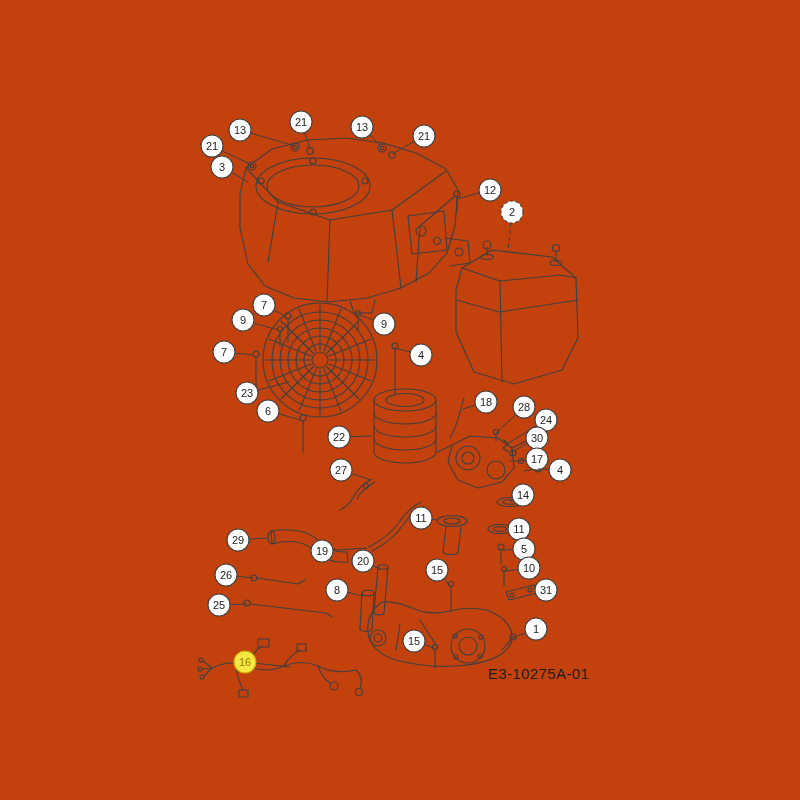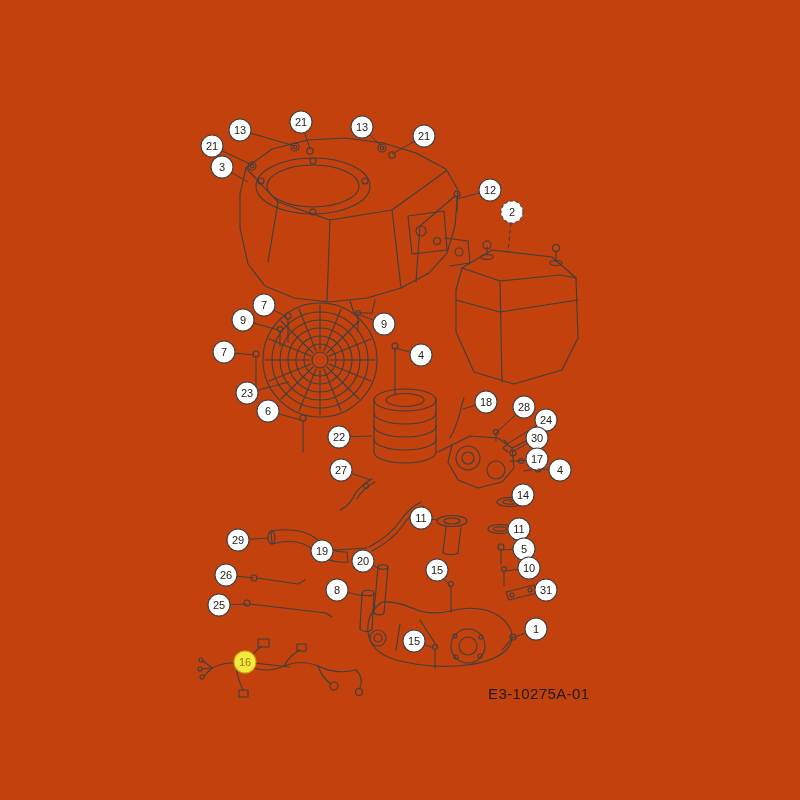--- a/index.html
+++ b/index.html
@@ -3,21 +3,21 @@
 <meta charset="utf-8">
 <style>
   html,body{margin:0;padding:0;background:#ffffff;}
   .stage{
     position:relative;width:800px;height:800px;margin:0 auto;background:#c2410c;
     font-family:"Liberation Sans", sans-serif;overflow:hidden;
   }
   .stage svg{position:absolute;left:0;top:0;}
   svg text{font-family:"Liberation Sans", sans-serif;}
   .part-code{
-    position:absolute;left:488px;top:685px;font-size:15px;color:#1c1c1c;
+    position:absolute;left:488px;top:665px;font-size:15px;color:#1c1c1c;
     letter-spacing:.4px;white-space:nowrap;
   }
   .art{stroke:#3f3f3f;fill:none;stroke-width:1.1;stroke-linejoin:round;stroke-linecap:round;}
 </style>
 </head>
 <body>
 
 <div class="stage">
 
   <svg width="800" height="800" viewBox="0 0 800 800">

